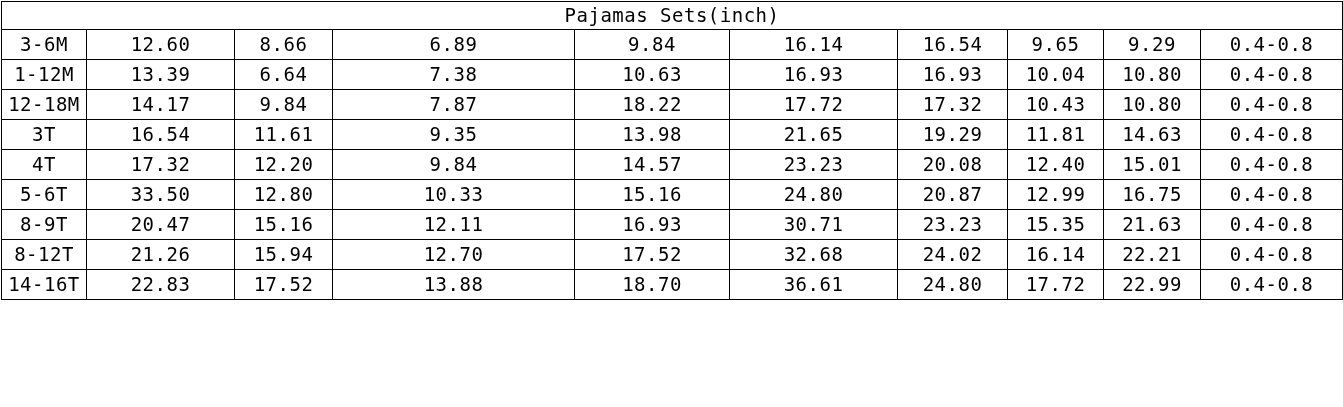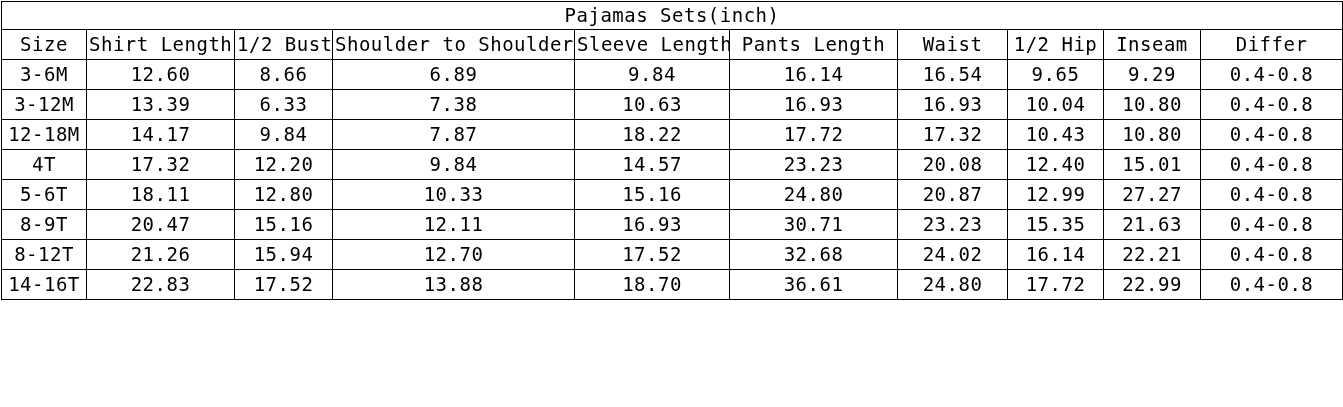--- a/index.html
+++ b/index.html
@@ -71,50 +71,38 @@
       <col class="c5">
         <col class="c6">
         <col class="c7">
         <col class="c8">
         <col class="c9">
     </colgroup>
     <thead>
       <tr class="title-row">
         <th colspan="10">Pajamas Sets(inch)</th>
       </tr>
-      <tr>
-        <th>Size</th>
-        <th>Shirt Length</th>
-        <th>1/2 Bust</th>
-        <th>Shoulder to Shoulder</th>
-        <th>Sleeve Length</th>
-        <th>Pants Length</th>
-        <th>Waist</th>
-        <th>1/2 Hip</th>
-        <th>Inseam</th>
-        <th>Differ</th>
-      </tr>
     </thead>
     <tbody>
       <tr>
         <td>3-6M</td>
         <td>12.60</td>
         <td>8.66</td>
         <td>6.89</td>
         <td>9.84</td>
         <td>16.14</td>
         <td>16.54</td>
         <td>9.65</td>
         <td>9.29</td>
         <td>0.4-0.8</td>
       </tr>
       <tr>
-        <td>3-12M</td>
+        <td>1-12M</td>
         <td>13.39</td>
-        <td>6.33</td>
+        <td>6.64</td>
         <td>7.38</td>
         <td>10.63</td>
         <td>16.93</td>
         <td>16.93</td>
         <td>10.04</td>
         <td>10.80</td>
         <td>0.4-0.8</td>
       </tr>
       <tr>
         <td>12-18M</td>
@@ -122,41 +110,53 @@
         <td>9.84</td>
         <td>7.87</td>
         <td>18.22</td>
         <td>17.72</td>
         <td>17.32</td>
         <td>10.43</td>
         <td>10.80</td>
         <td>0.4-0.8</td>
       </tr>
       <tr>
+        <td>3T</td>
+        <td>16.54</td>
+        <td>11.61</td>
+        <td>9.35</td>
+        <td>13.98</td>
+        <td>21.65</td>
+        <td>19.29</td>
+        <td>11.81</td>
+        <td>14.63</td>
+        <td>0.4-0.8</td>
+      </tr>
+      <tr>
         <td>4T</td>
         <td>17.32</td>
         <td>12.20</td>
         <td>9.84</td>
         <td>14.57</td>
         <td>23.23</td>
         <td>20.08</td>
         <td>12.40</td>
         <td>15.01</td>
         <td>0.4-0.8</td>
       </tr>
       <tr>
         <td>5-6T</td>
-        <td>18.11</td>
+        <td>33.50</td>
         <td>12.80</td>
         <td>10.33</td>
         <td>15.16</td>
         <td>24.80</td>
         <td>20.87</td>
         <td>12.99</td>
-        <td>27.27</td>
+        <td>16.75</td>
         <td>0.4-0.8</td>
       </tr>
       <tr>
         <td>8-9T</td>
         <td>20.47</td>
         <td>15.16</td>
         <td>12.11</td>
         <td>16.93</td>
         <td>30.71</td>
         <td>23.23</td>

